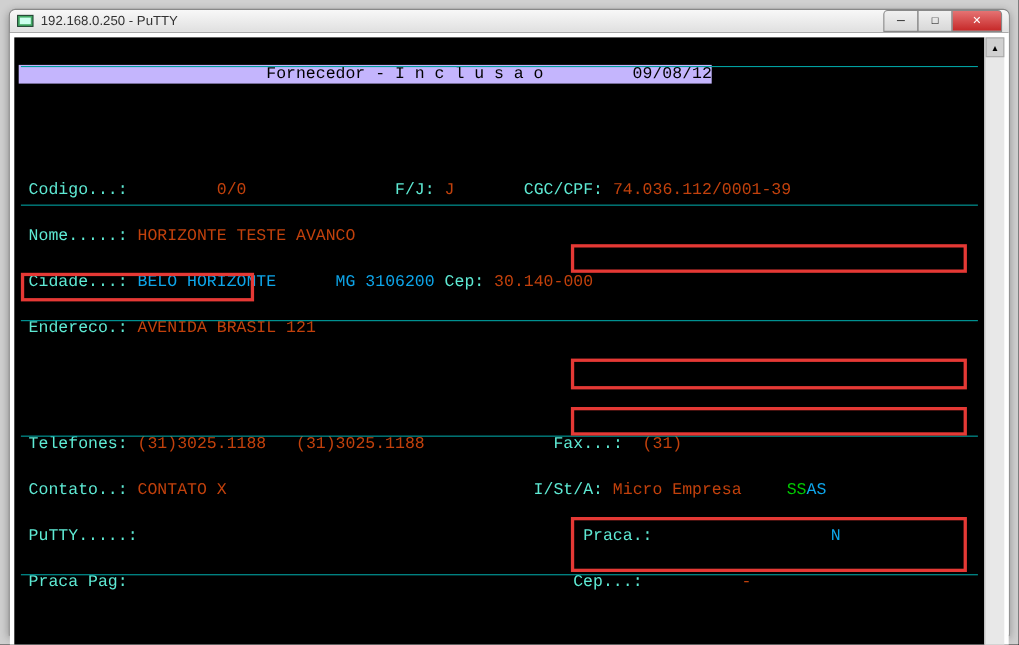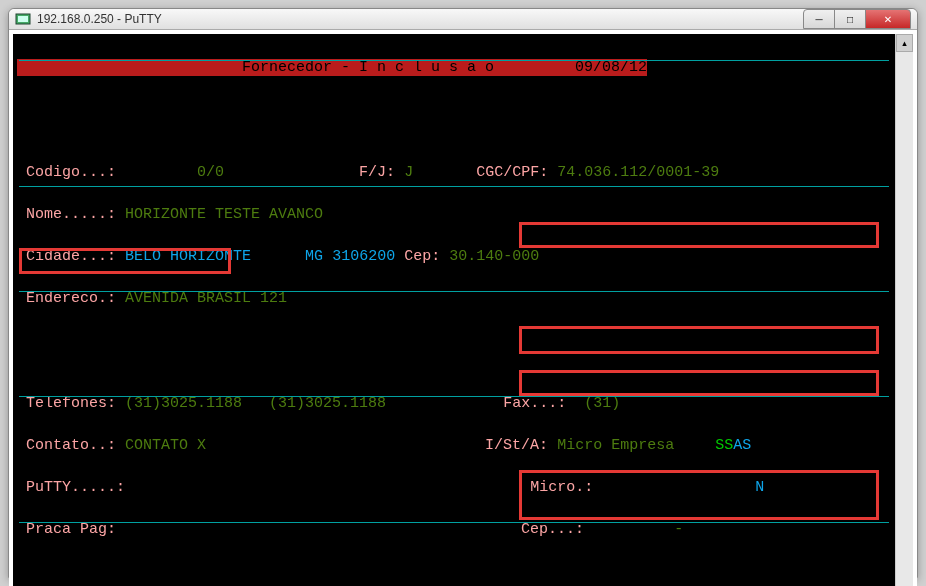--- a/index.html
+++ b/index.html
@@ -71,25 +71,25 @@
     background: #000;
     font-family: "Courier New", monospace;
     font-size: 15px;
     line-height: 21px;
     color: #00a0a0;
     padding: 2px 4px;
     position: relative;
     white-space: pre;
     overflow: hidden;
   }
-  .cyan { color: #fca5a5; }
-  .white { color: #4d7c0f; }
+  .cyan { color: #5eead4; }
+  .white { color: #c2410c; }
   .yellow { color: #0ea5e9; }
   .green { color: #00c800; margin-left: 32px; }
-  .cyan-bg { background: #b91c1c; color: #000; }
+  .cyan-bg { background: #c4b5fd; color: #000; }
   .rowline { height: 21px; }
   .hr-top {
     position: absolute;
     left: 6px; right: 6px;
     border-top: 1px solid #00a0a0;
   }
   .redbox {
     position: absolute;
     border: 3px solid #e53935;
     pointer-events: none;
@@ -137,21 +137,21 @@
 <div class="hr-top" style="top:26px;"></div>
 <div class="rowline"></div>
 <div class="rowline"> <span class="cyan">Codigo...:</span>         <span class="white">0/0</span>               <span class="cyan">F/J:</span> <span class="white">J</span>       <span class="cyan">CGC/CPF:</span> <span class="white">74.036.112/0001-39</span></div>
 <div class="rowline"> <span class="cyan">Nome.....:</span> <span class="white">HORIZONTE TESTE AVANCO</span></div>
 <div class="rowline"> <span class="cyan">Cidade...:</span> <span class="yellow">BELO HORIZONTE</span>      <span class="yellow">MG</span> <span class="yellow">3106200</span> <span class="cyan">Cep:</span> <span class="white">30.140-000</span></div>
 <div class="rowline"> <span class="cyan">Endereco.:</span> <span class="white">AVENIDA BRASIL 121</span></div>
 <div class="hr-top" style="top:152px;"></div>
 <div class="rowline"></div>
 <div class="rowline"> <span class="cyan">Telefones:</span> <span class="white">(31)3025.1188</span>   <span class="white">(31)3025.1188</span>             <span class="cyan">Fax...:</span>  <span class="white">(31)</span></div>
 <div class="rowline"> <span class="cyan">Contato..:</span> <span class="white">CONTATO X</span>                               <span class="cyan">I/St/A:</span> <span class="white">Micro Empresa</span> <span class="green">SS</span><span class="yellow">AS</span></div>
-<div class="rowline"> <span class="cyan">PuTTY.....:</span>                                             <span class="cyan">Micro.:</span>                  <span class="yellow">N</span></div>
+<div class="rowline"> <span class="cyan">PuTTY.....:</span>                                             <span class="cyan">Praca.:</span>                  <span class="yellow">N</span></div>
 <div class="rowline"> <span class="cyan">Praca Pag:</span>                                             <span class="cyan">Cep...:</span>          <span class="white">-</span></div>
 <div class="hr-top" style="top:257px;"></div>
 <div class="rowline"></div>
 
 
 
 
 <div class="hr-top" style="top:362px;"></div>
 
 

